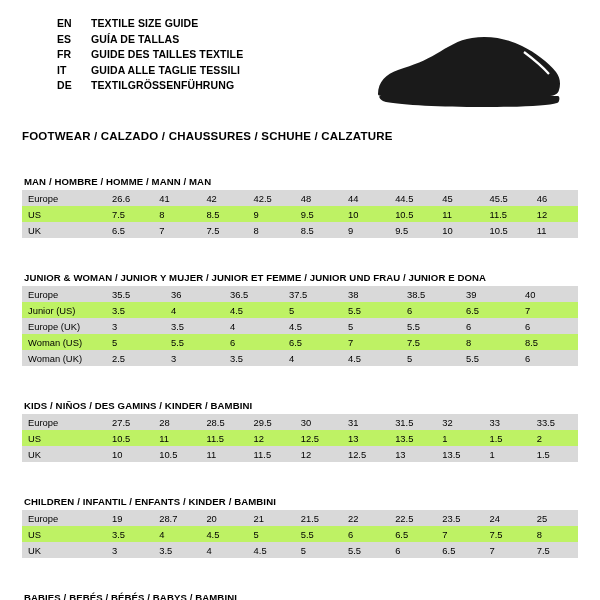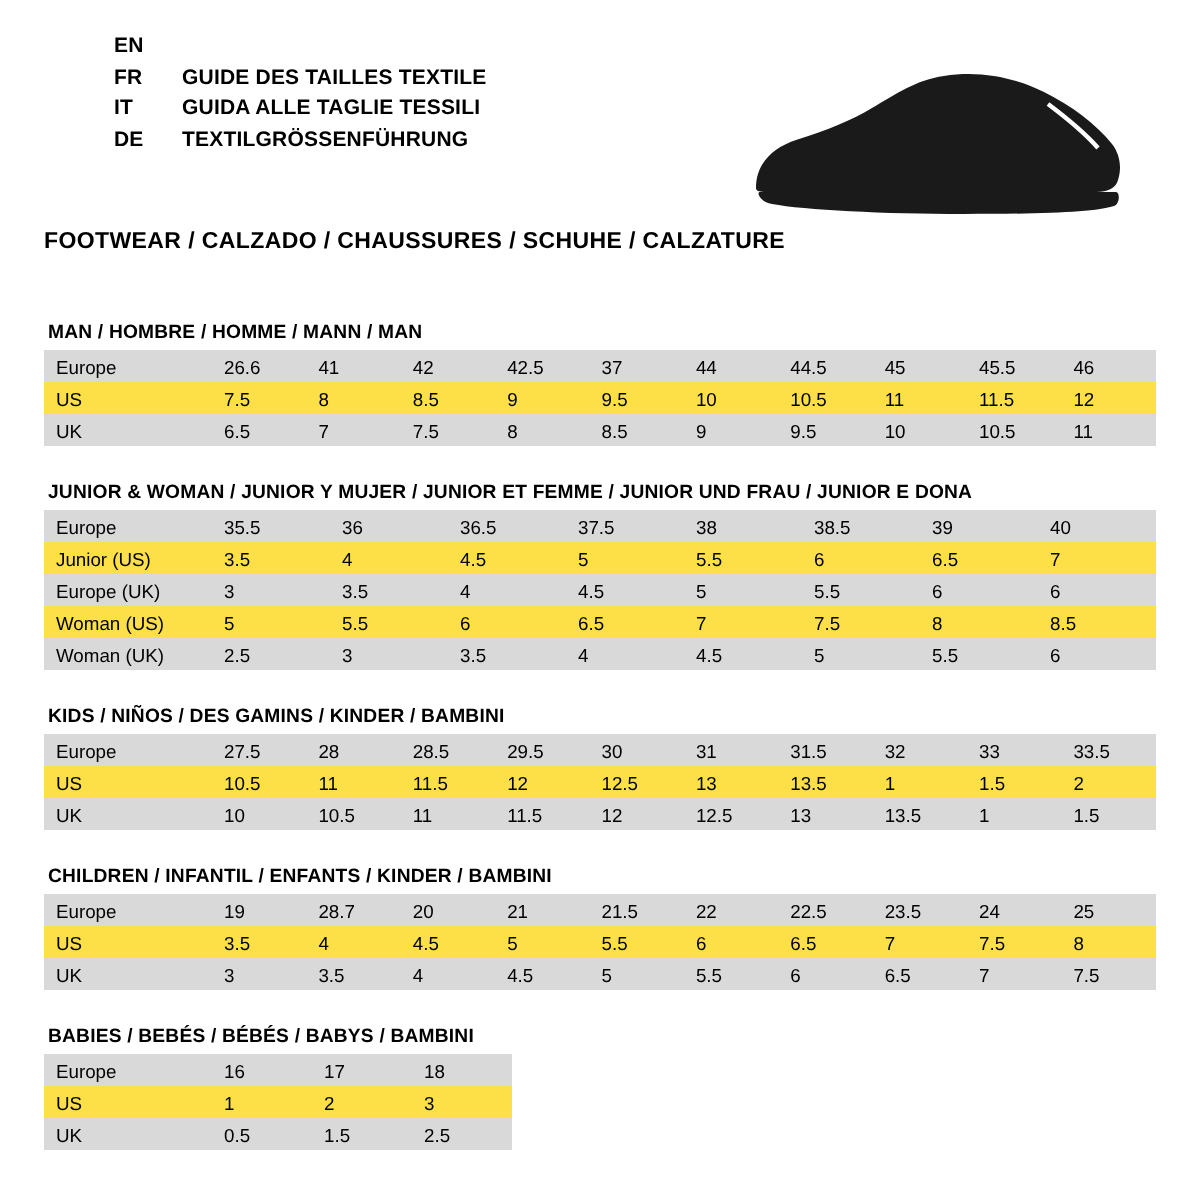--- a/index.html
+++ b/index.html
@@ -49,28 +49,29 @@
   .lang-title {
     white-space: nowrap;
   }
 
   .shoe-art {
     margin-right: 16px;
     margin-top: 18px;
   }
 
   .section-title {
+    margin-top: 16px;
     font-size: 11.5px;
     font-weight: bold;
     letter-spacing: 0.2px;
   }
 
   
   .group {
-    margin-top: 18px;
+    margin-top: 34px;
   }
   .group-title {
     font-size: 9.6px;
     font-weight: bold;
     letter-spacing: 0.1px;
     padding-left: 2px;
     margin-bottom: 3px;
   }
   table.size-table {
     border-collapse: collapse;
@@ -85,38 +86,43 @@
     height: 16px;
     padding: 0 0 0 6px;
     text-align: left;
     vertical-align: middle;
     border: 0;
   }
   tr.shade td {
     background: #d9d9d9;
   }
   tr.plain td {
-    background: #fde047;
+    background: #bef264;
   }
   td.rowlabel {
     width: 78px;
   }
 
   
   #group-man { margin-top: 34px; }
 </style>
 </head>
 <body>
 
 <div class="page">
 
   <div class="header">
     <div class="lang-block">
         <div class="lang-row">
           <span class="lang-code">EN</span>
+          <span class="lang-title">TEXTILE SIZE GUIDE</span>
+        </div>
+        <div class="lang-row">
+          <span class="lang-code">ES</span>
+          <span class="lang-title">GUÍA DE TALLAS</span>
         </div>
         <div class="lang-row">
           <span class="lang-code">FR</span>
           <span class="lang-title">GUIDE DES TAILLES TEXTILE</span>
         </div>
         <div class="lang-row">
           <span class="lang-code">IT</span>
           <span class="lang-title">GUIDA ALLE TAGLIE TESSILI</span>
         </div>
         <div class="lang-row">
@@ -139,21 +145,21 @@
       <div class="group" id="group-man">
         <div class="group-title">MAN / HOMBRE / HOMME / MANN / MAN</div>
         <table class="size-table">
           <tbody>
             <tr class="shade">
               <td class="rowlabel">Europe</td>
               <td>26.6</td>
               <td>41</td>
               <td>42</td>
               <td>42.5</td>
-              <td>37</td>
+              <td>48</td>
               <td>44</td>
               <td>44.5</td>
               <td>45</td>
               <td>45.5</td>
               <td>46</td>
             </tr>
             <tr class="plain">
               <td class="rowlabel">US</td>
               <td>7.5</td>
               <td>8</td>

